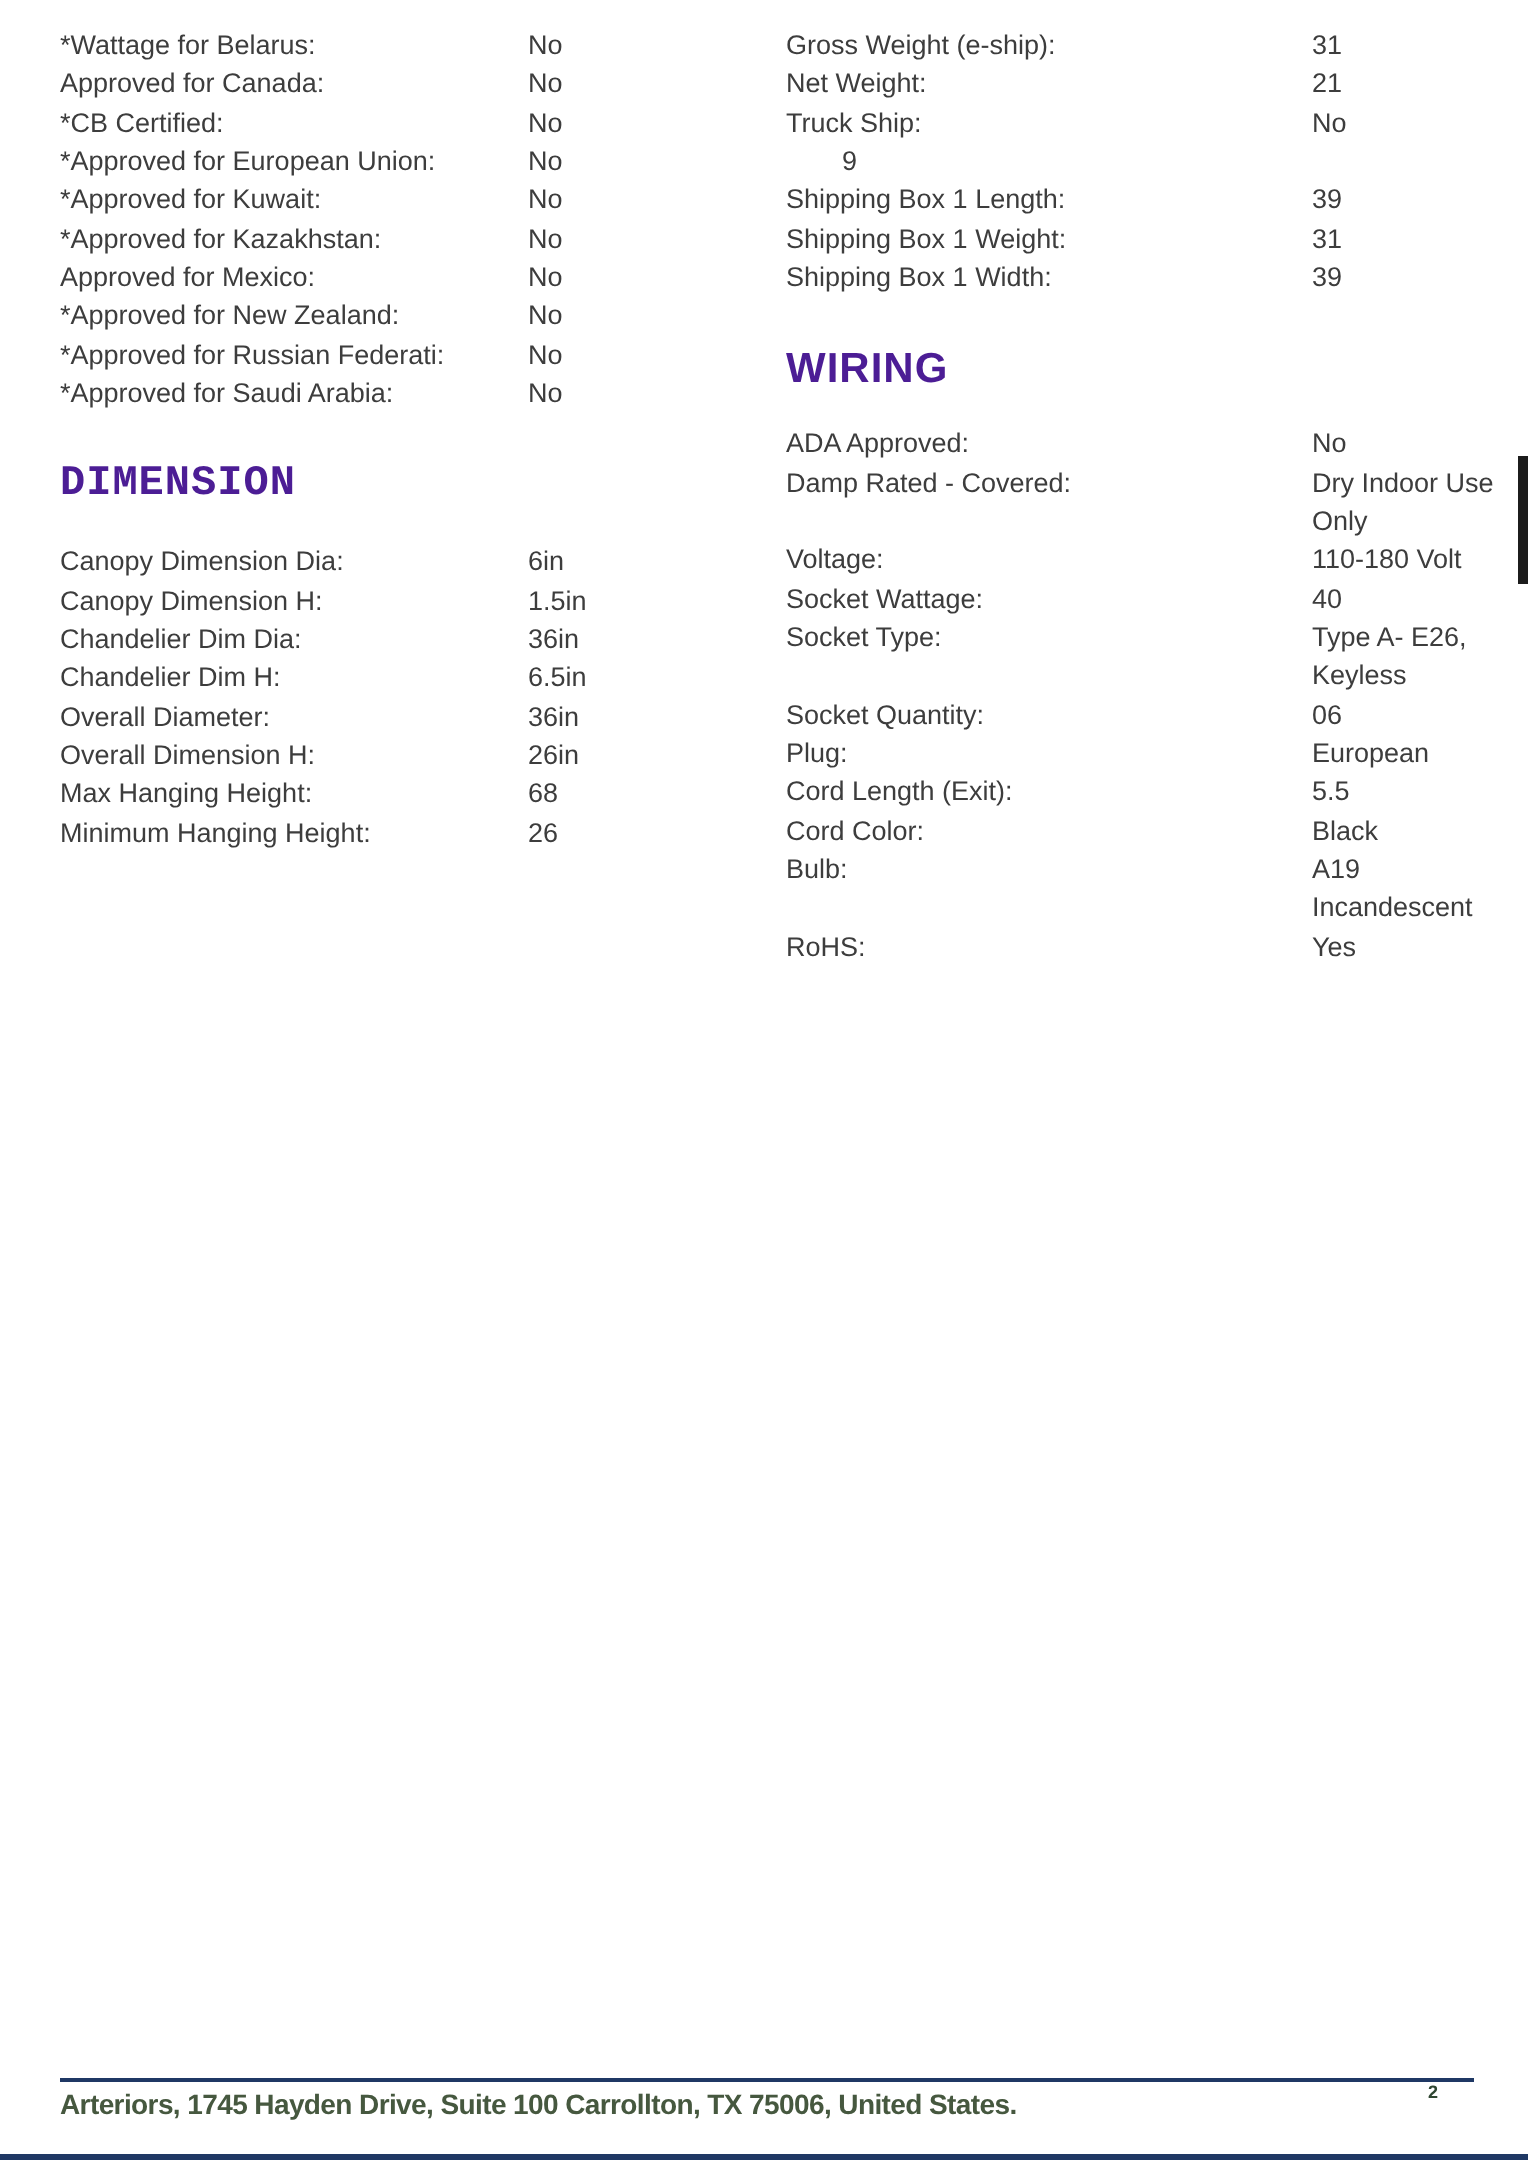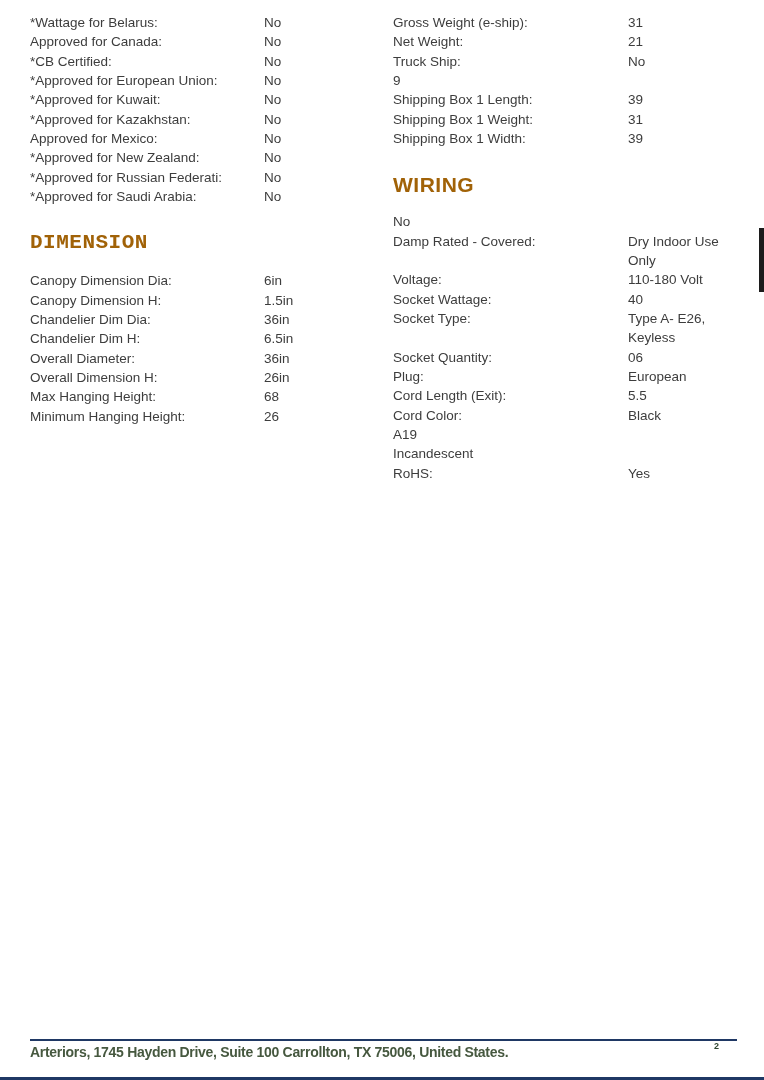--- a/index.html
+++ b/index.html
@@ -13,25 +13,25 @@
   .col { position:absolute; top:0; }
   .col-left  { left:30px;  width:352px; }
   .col-right { left:393px; width:347px; }
 
   .rows { display:block; }
   .rows-top { margin-top:13px; }
   .row { display:flex; font-size:13.5px; line-height:19.33px; }
   .lab { flex:0 0 234px; }
   .col-right .lab { flex:0 0 235px; }
   .val { flex:0 0 auto; }
-  .col-right .val { max-width:100px; }
+  .col-right .val { max-width:100px;margin-left:28px; }
 
   h2 {
     font-size:21px; line-height:30px; font-weight:bold;
-    color:#a16207; letter-spacing:.5px;
+    color:#4c1d95; letter-spacing:.5px;
   }
   .col-left  h2 { margin:22px 0 13px 0;font-family:Liberation Mono, monospace; }
   .col-right h2 { margin:22px 0 12px 0; }
   .col-left .rows-sub, .col-right .rows-sub { margin:0; }
 
   .scroll-thumb {
     position:absolute; left:759px; top:228px; width:5px; height:64px;
     background:#1c1c1c;
   }
   .footer-rule {
@@ -163,20 +163,21 @@
           <span class="val">31</span>
         </div>
         <div class="row">
           <span class="lab">Shipping Box 1 Width:</span>
           <span class="val">39</span>
         </div>
       </div>
     <h2>WIRING</h2>
     <div class="rows rows-sub">
         <div class="row">
+          <span class="lab">ADA Approved:</span>
           <span class="val">No</span>
         </div>
         <div class="row">
           <span class="lab">Damp Rated - Covered:</span>
           <span class="val">Dry Indoor Use Only</span>
         </div>
         <div class="row">
           <span class="lab">Voltage:</span>
           <span class="val">110-180 Volt</span>
         </div>
@@ -198,20 +199,21 @@
         </div>
         <div class="row">
           <span class="lab">Cord Length (Exit):</span>
           <span class="val">5.5</span>
         </div>
         <div class="row">
           <span class="lab">Cord Color:</span>
           <span class="val">Black</span>
         </div>
         <div class="row">
+          <span class="lab">Bulb:</span>
           <span class="val">A19 Incandescent</span>
         </div>
         <div class="row">
           <span class="lab">RoHS:</span>
           <span class="val">Yes</span>
         </div>
       </div>
   </div>
 
   <div class="scroll-thumb"></div>

